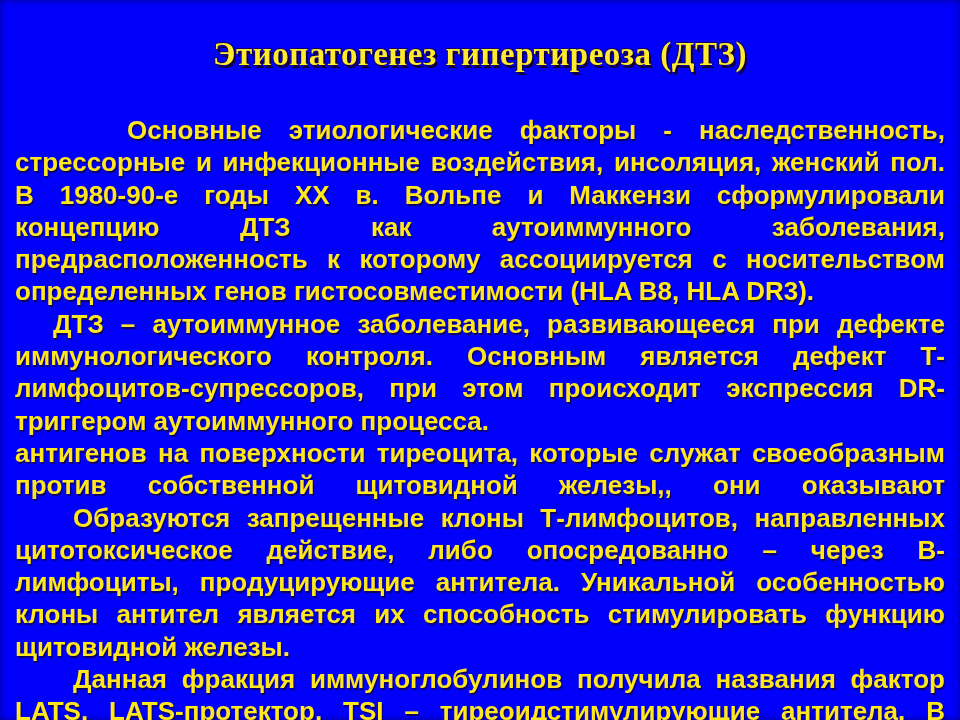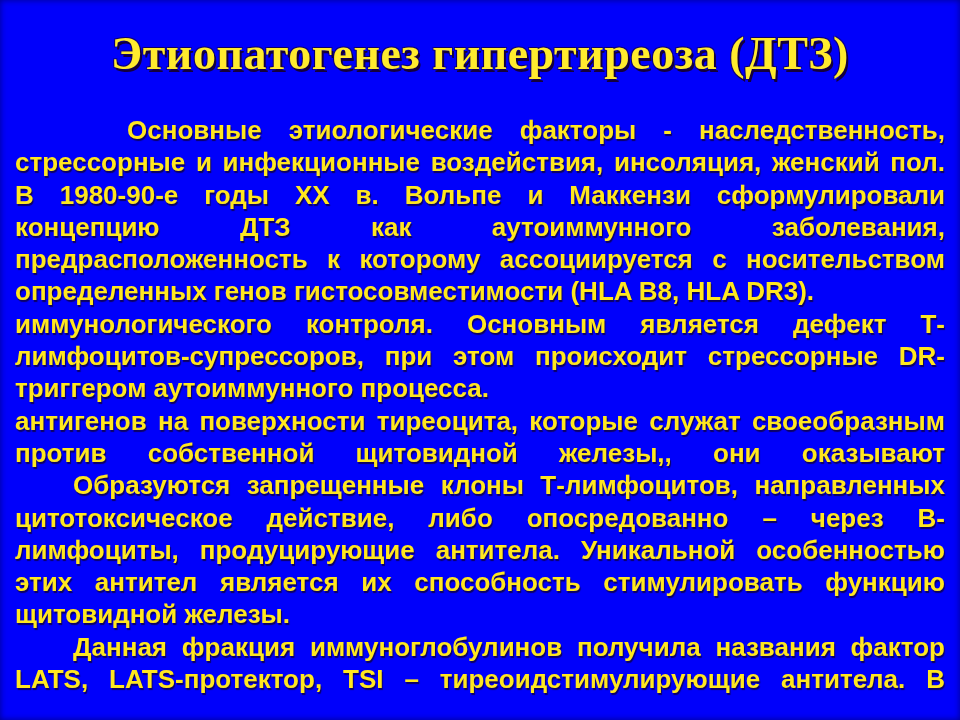--- a/index.html
+++ b/index.html
@@ -21,21 +21,21 @@
     overflow:hidden;
     box-shadow:inset 0 0 6px rgba(0,0,40,.55);
     box-sizing:border-box;
   }
   .title{
     margin:0;
     padding-top:26px;
     text-align:center;
     font-family:"Liberation Serif","DejaVu Serif",serif;
     font-weight:bold;
-    font-size:46px;
+    font-size:33px;
     line-height:56px;
     color:var(--title-color);
     text-shadow:
       2px 3px 0 var(--shadow),
       -1px -1px 0 rgba(20,0,60,.55),
       1px -1px 0 rgba(20,0,60,.55),
       -1px 1px 0 rgba(20,0,60,.55);
     letter-spacing:.5px;
     white-space:nowrap;
   }
@@ -69,31 +69,32 @@
   <div class="body" id="slide-body">
       <div class="para">
         <div class="line jst" style="padding-left: 112px;">Основные этиологические факторы - наследственность,</div>
         <div class="line jst">стрессорные и инфекционные воздействия, инсоляция, женский пол.</div>
         <div class="line jst">В 1980-90-е годы ХХ в. Вольпе и Маккензи сформулировали</div>
         <div class="line jst">концепцию ДТЗ как аутоиммунного заболевания,</div>
         <div class="line jst">предрасположенность к которому ассоциируется с носительством</div>
         <div class="line">определенных генов гистосовместимости (HLA B8, HLA  DR3).</div>
       </div>
       <div class="para">
+        <div class="line jst" style="padding-left: 38px;">ДТЗ – аутоиммунное заболевание, развивающееся при дефекте</div>
         <div class="line jst">иммунологического контроля. Основным является дефект Т-</div>
-        <div class="line jst">лимфоцитов-супрессоров, при этом происходит стрессорные DR-</div>
+        <div class="line jst">лимфоцитов-супрессоров, при этом происходит экспрессия DR-</div>
         <div class="line">триггером аутоиммунного процесса.</div>
         <div class="line jst">антигенов на поверхности тиреоцита, которые служат своеобразным</div>
       </div>
       <div class="para">
         <div class="line jst">против собственной щитовидной железы,, они оказывают</div>
         <div class="line jst" style="padding-left: 58px;">Образуются запрещенные клоны Т-лимфоцитов, направленных</div>
         <div class="line jst">цитотоксическое действие, либо опосредованно – через В-</div>
         <div class="line jst">лимфоциты, продуцирующие антитела. Уникальной особенностью</div>
-        <div class="line jst">этих антител является их способность стимулировать функцию</div>
+        <div class="line jst">клоны антител является их способность стимулировать функцию</div>
         <div class="line">щитовидной железы.</div>
       </div>
       <div class="para">
         <div class="line jst" style="padding-left: 58px;">Данная фракция иммуноглобулинов получила названия фактор</div>
         <div class="line jst">LATS, LATS-протектор, TSI – тиреоидстимулирующие антитела. В</div>
       </div>
     </div>
 </div>
 
 </body></html>

